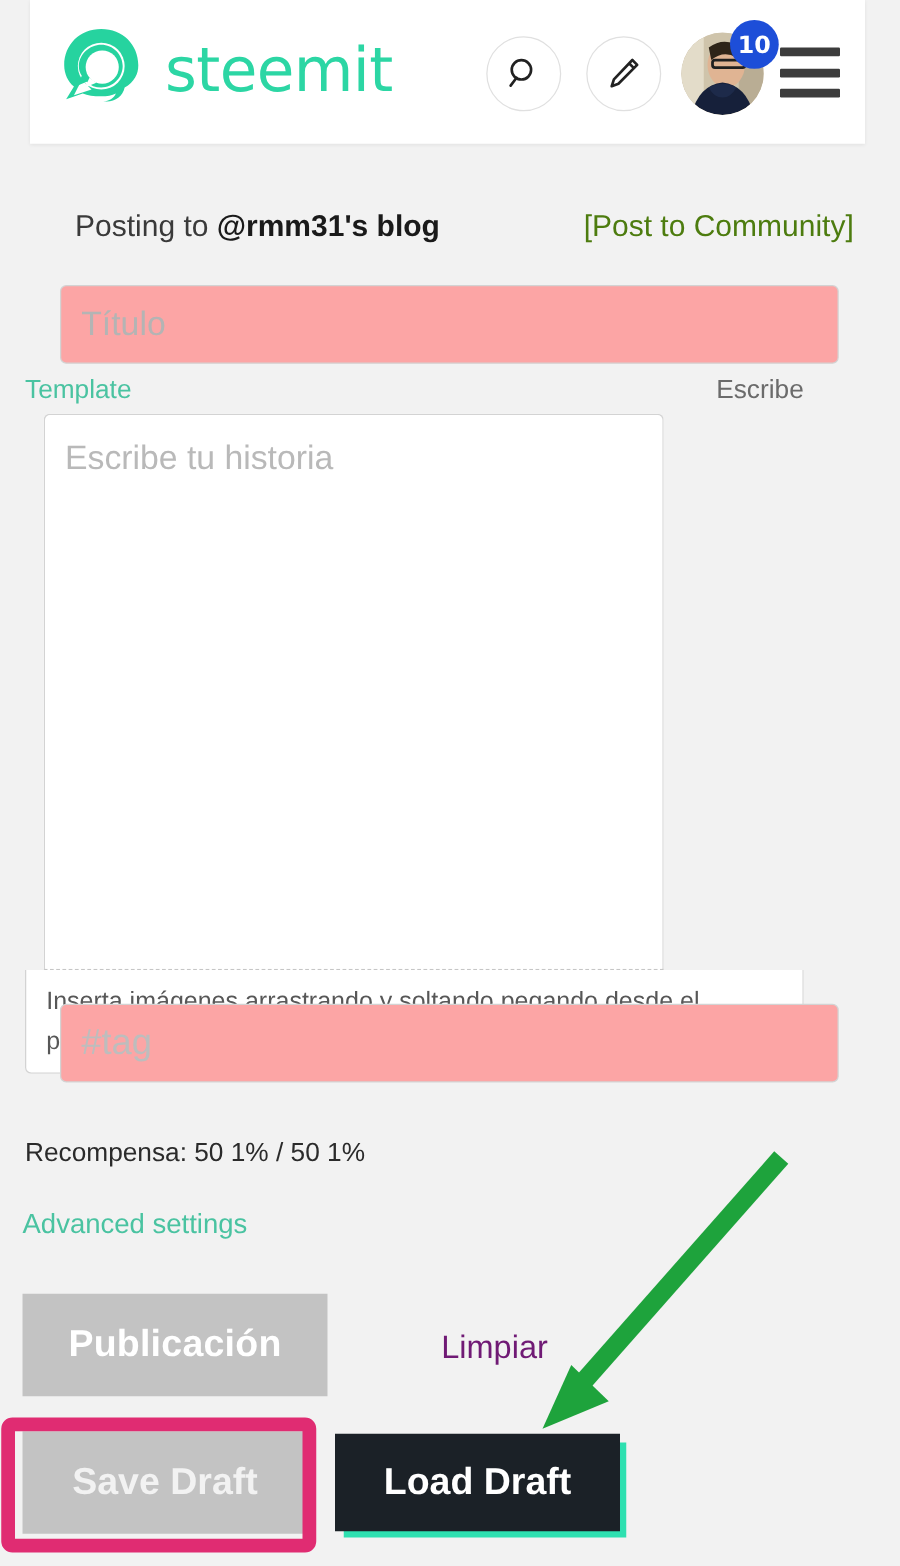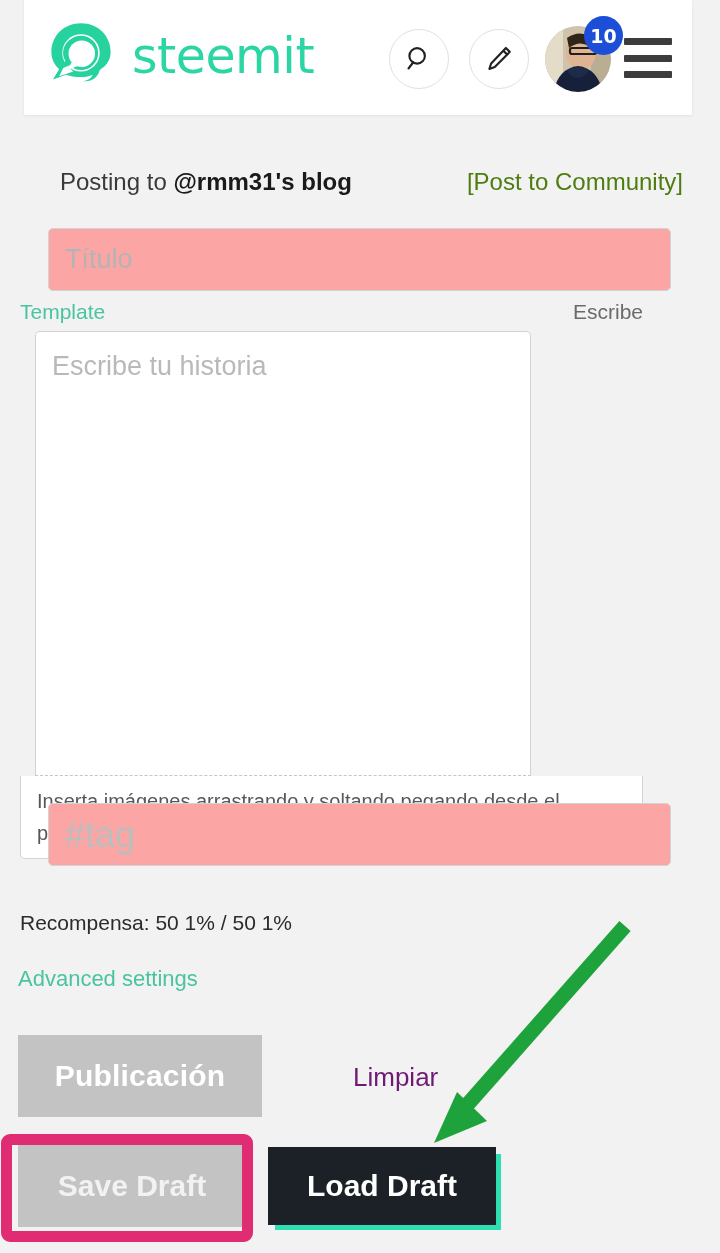--- a/index.html
+++ b/index.html
@@ -221,21 +221,21 @@
   }
   .drop-hint a { color: #4ac3a1; text-decoration: none; cursor: pointer; }
 
   .tag-field { top: 688px; height: 63px; }
   .tag-input {
     width: 100%;
     height: 100%;
     border: 0;
     outline: none;
     background: transparent;
-    font-size: 36px;
+    font-size: 29px;
     color: #3a3a3a;
     padding: 0 16px;
     box-sizing: border-box;
     font-family: "Liberation Sans", sans-serif;
   }
   .tag-input::placeholder { color: #bdbdbd; }
 
   .reward-text {
     position: absolute;
     left: 20px;

